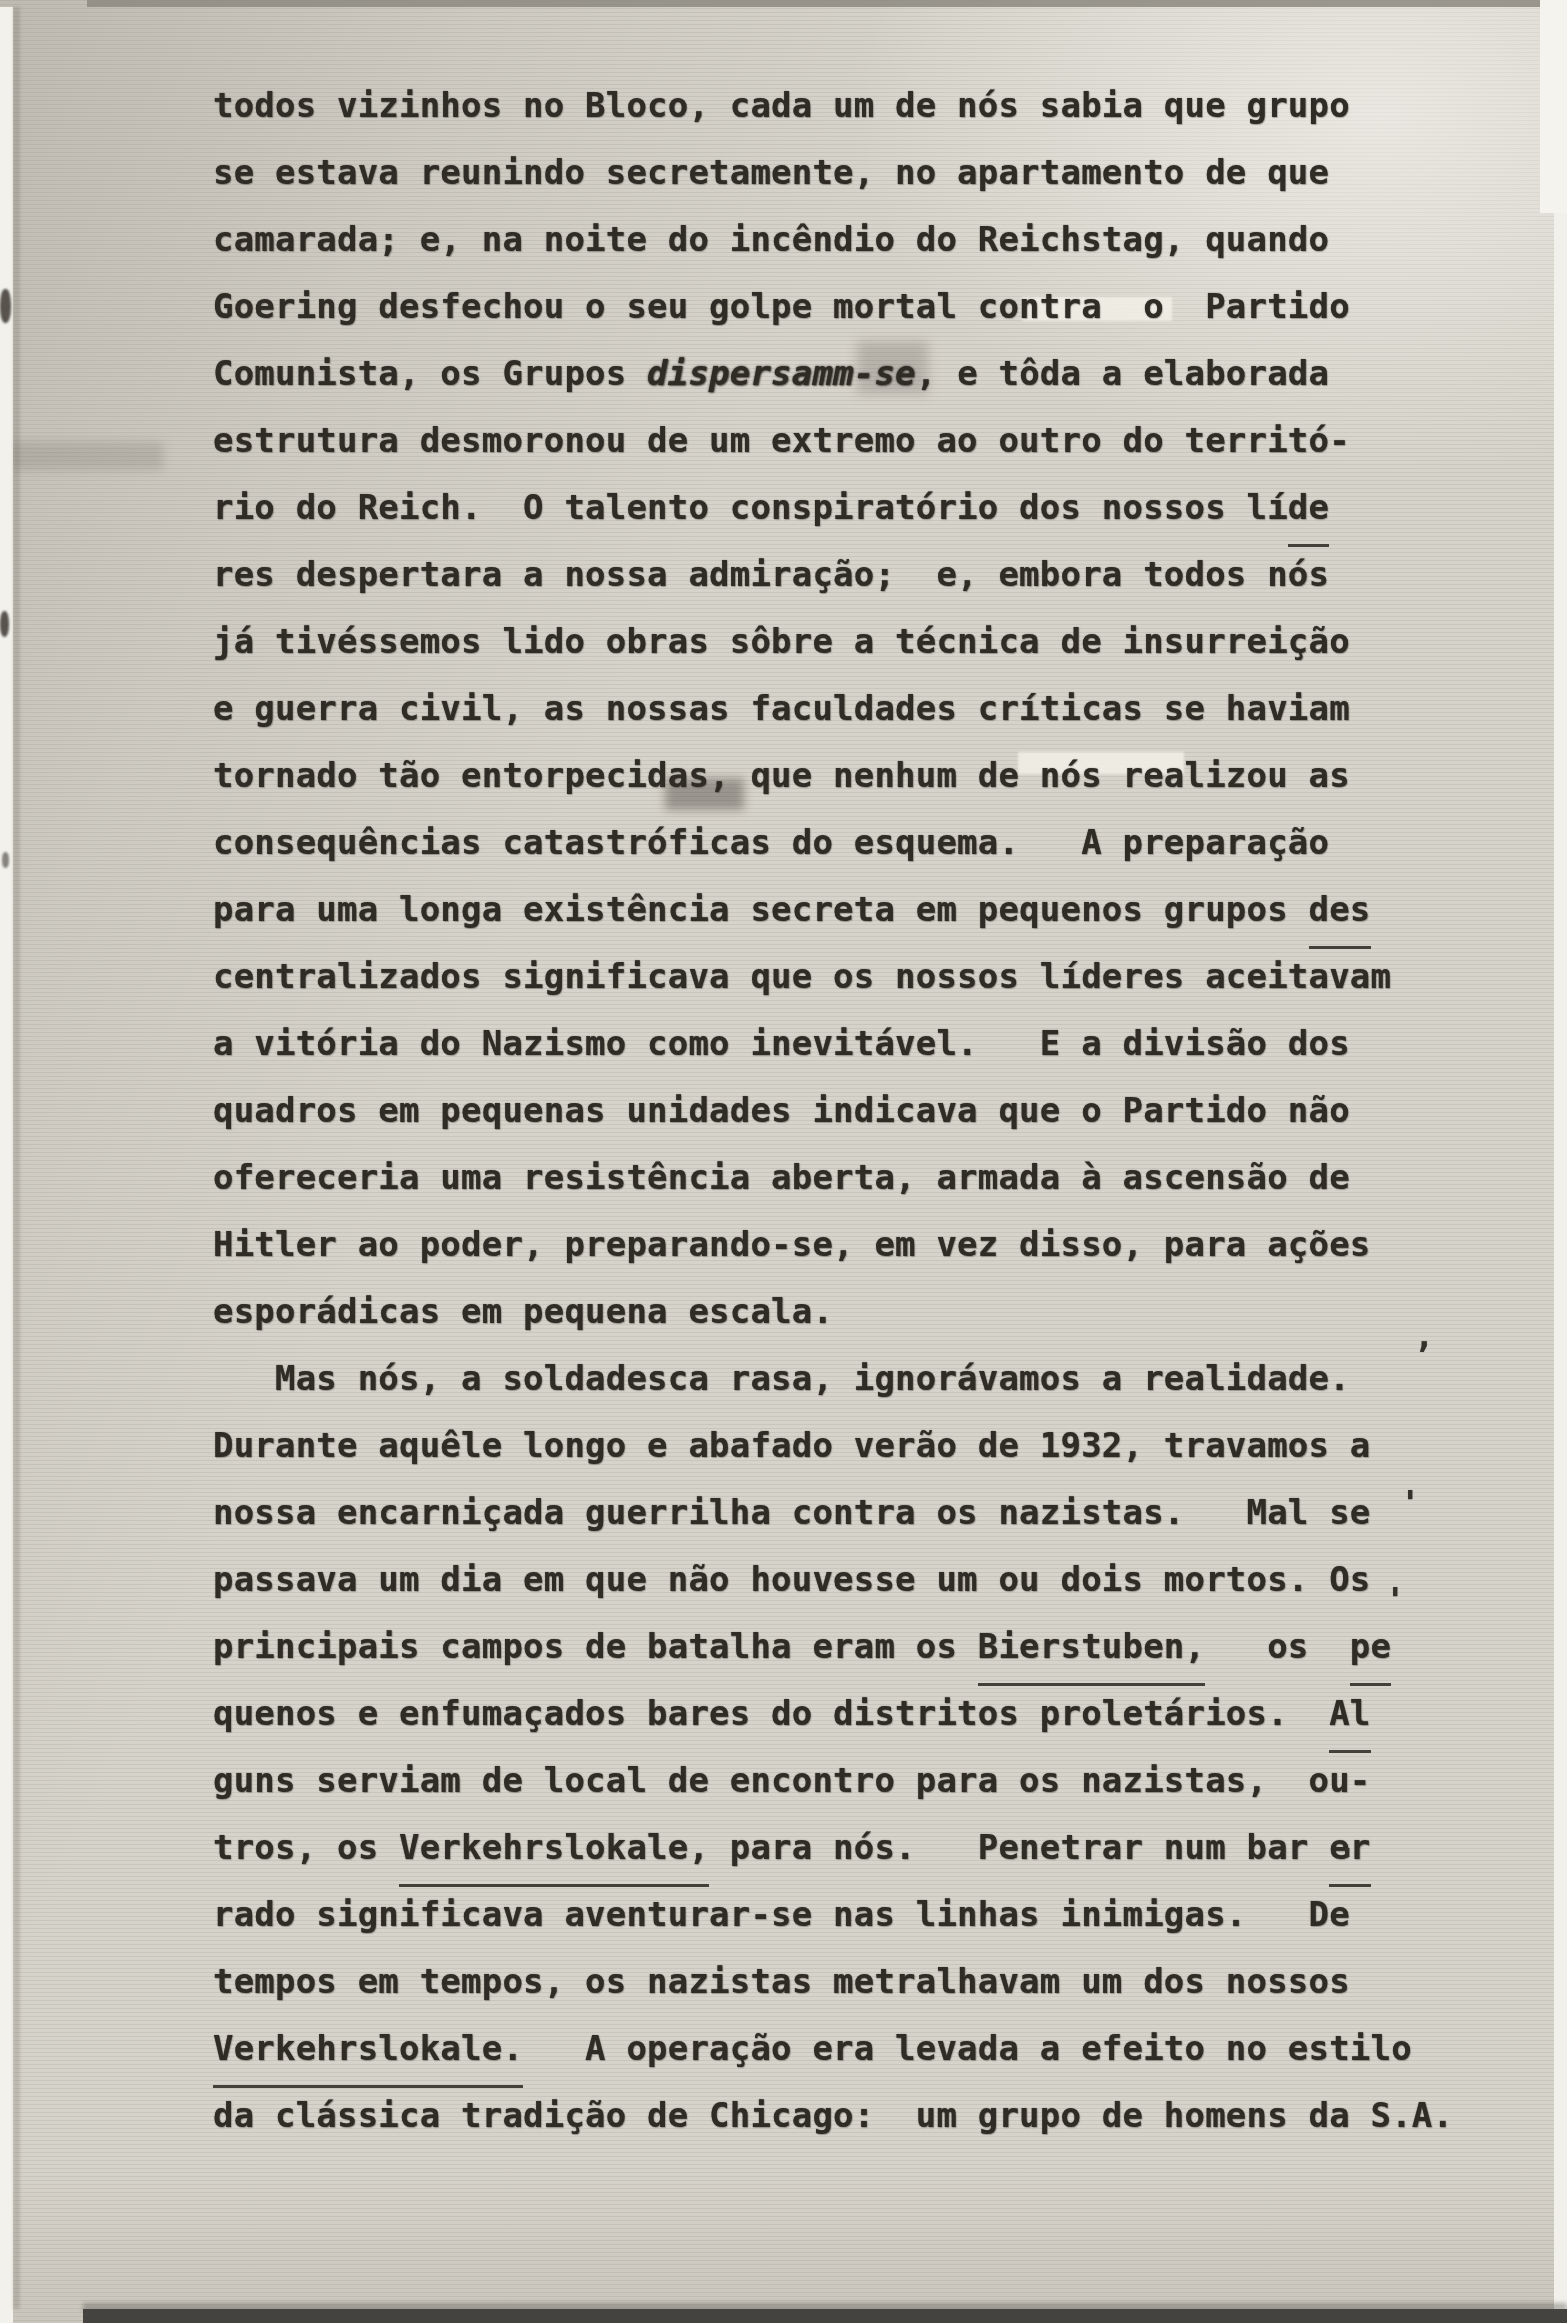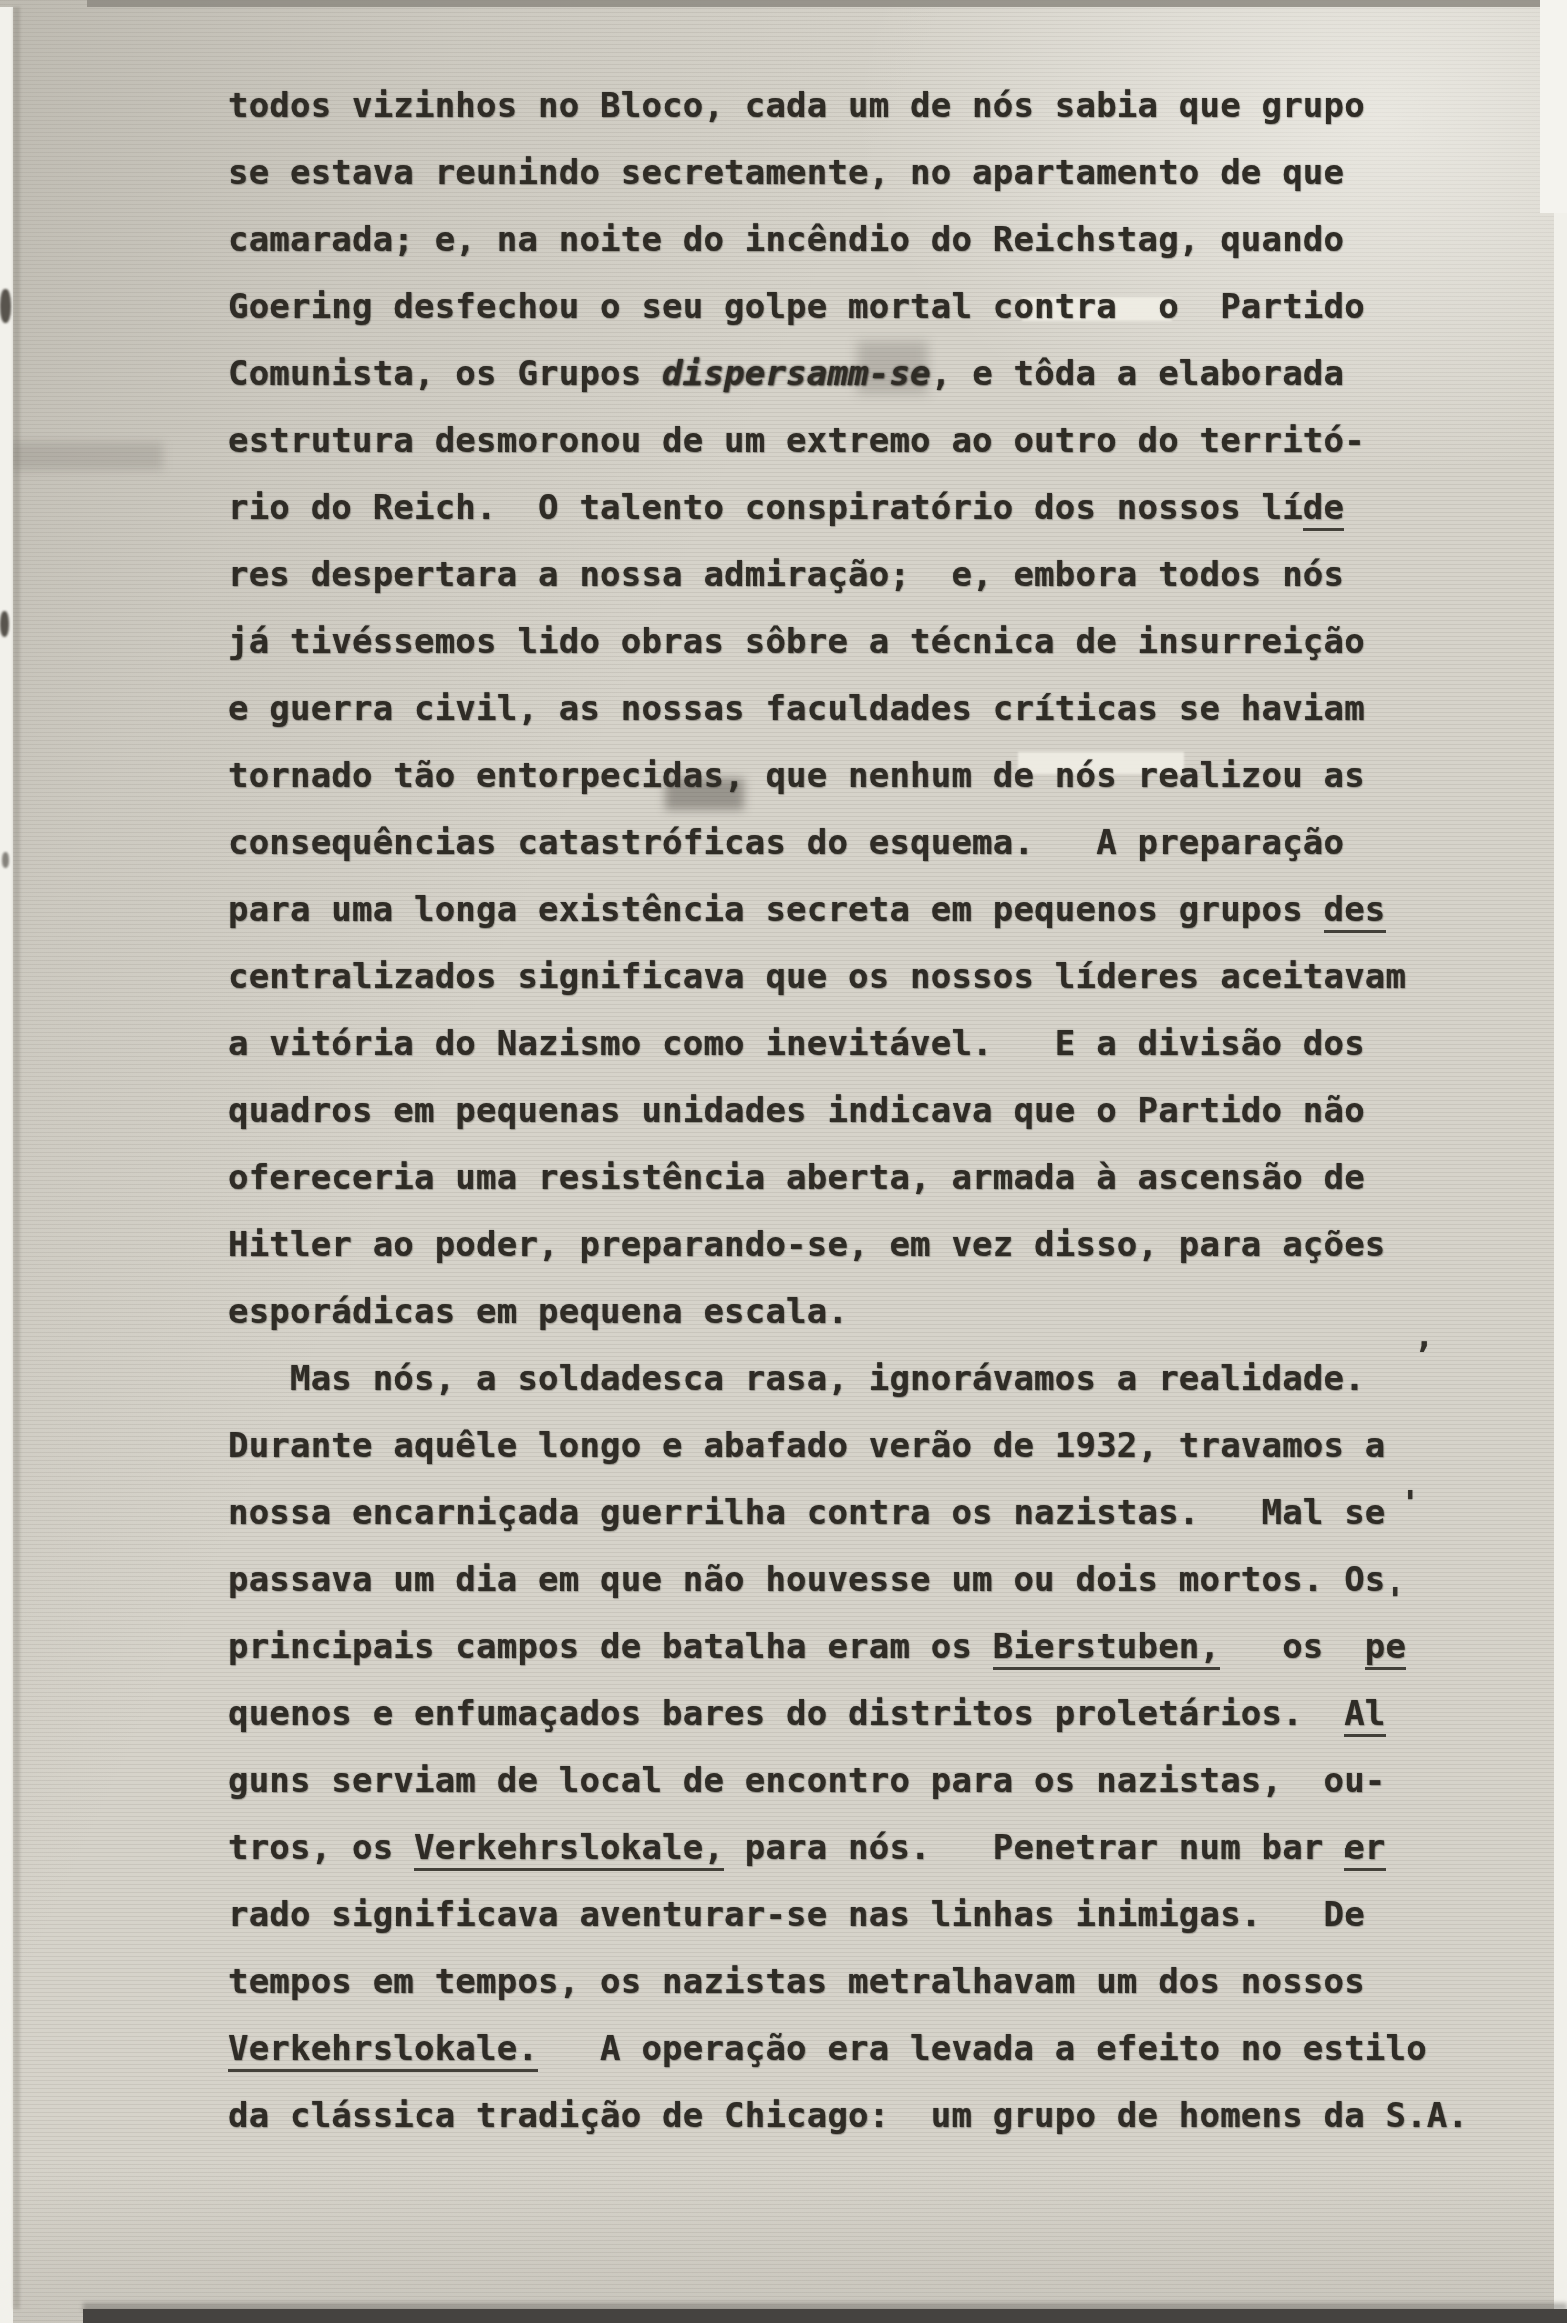--- a/index.html
+++ b/index.html
@@ -38,22 +38,22 @@
   .patch{position:absolute;background:rgba(240,237,228,0.9);filter:blur(1px);}
   .patch1{left:1022px;top:297px;width:150px;height:24px;}
   .patch2{left:1018px;top:752px;width:166px;height:22px;}
 
   .text-block{
     position:absolute;left:213px;top:72px;
     color:#2f2c26;font-size:34px;line-height:67px;letter-spacing:0.2px;
     white-space:pre;font-weight:700;
     text-shadow:0 0 1.2px rgba(47,44,38,0.65), 0.8px 0.9px 1px rgba(47,44,38,0.30);
   }
-  .line{height:67px;margin-left:15px;}
-  .u{border-bottom:3.5px solid rgba(47,44,38,0.88);padding-bottom:1px;}
+  .line{height:67px;}
+  .u{border-bottom:3.5px solid rgba(47,44,38,0.88);padding-bottom:17px;}
   .h{text-shadow:0 0 2.2px rgba(47,44,38,0.95), 1px 1px 1.6px rgba(47,44,38,0.6);font-style:italic;}
   .mark{
     position:absolute;color:#34312b;font-size:34px;font-weight:700;
     text-shadow:0 0 1px rgba(47,44,38,0.6);
   }
 </style>
 </head>
 <body>
 
 <div class="scan">

